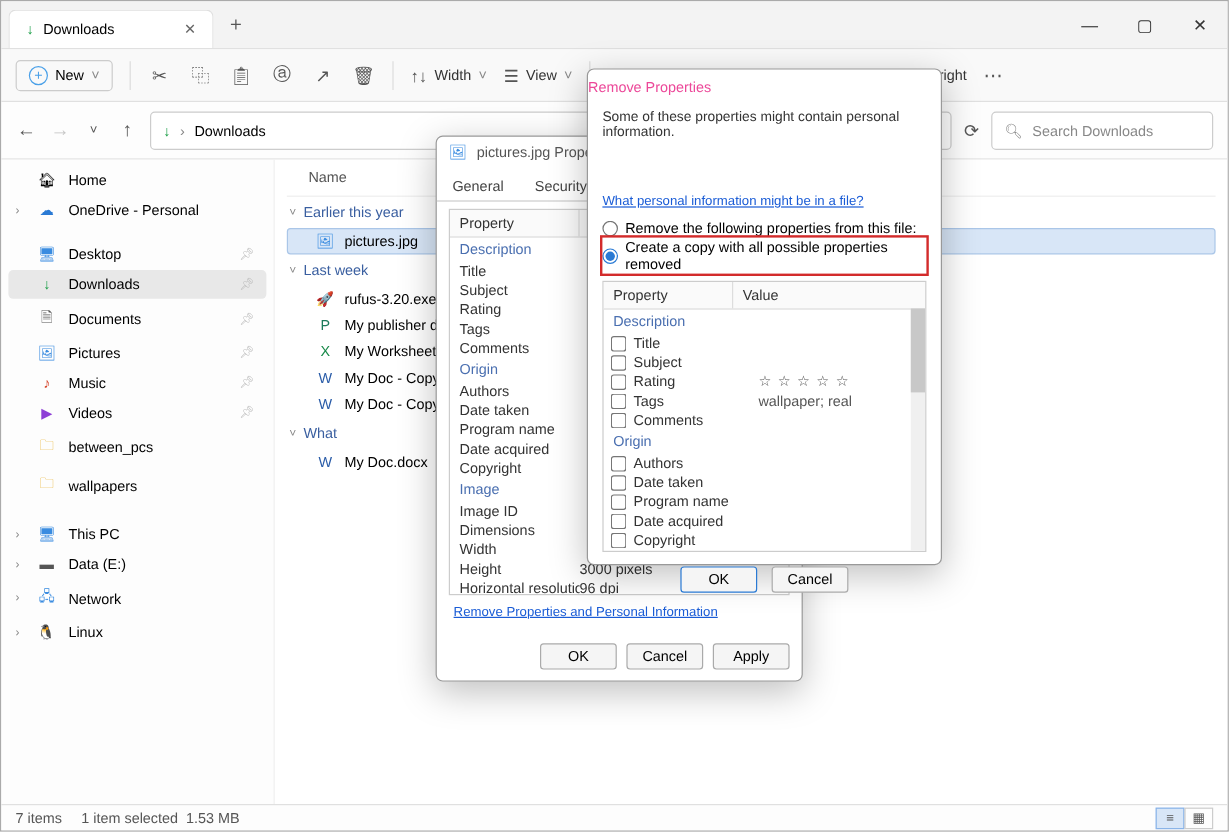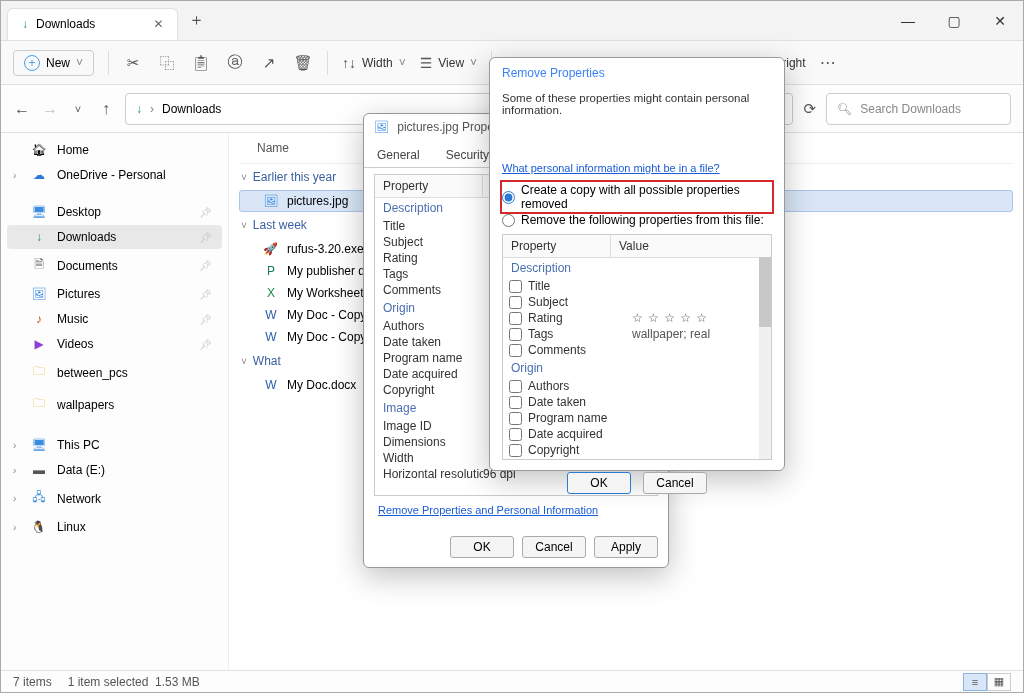--- a/index.html
+++ b/index.html
@@ -79,21 +79,21 @@
 .pt-group { color: #4a6fb0; padding: 3px 8px; }
 .pt-row { display: flex; padding: 1px 8px; }
 .pt-row .pn { width: 100px; color: #333; }
 .pt-row .pv { flex: 1; color: #333; }
 .remove-link { color: #1a5cd6; padding: 8px 4px; cursor: pointer; text-decoration: underline; font-size: 11px; }
 .dlg-buttons { display: flex; gap: 8px; justify-content: flex-end; padding: 6px 10px; }
 .btn { border: 1px solid #aaa; background: #f5f5f5; padding: 3px 0; width: 64px; text-align: center; border-radius: 3px; cursor: pointer; font-size: 12px; }
 
 
 .rp-dlg { left: 488px; top: 56px; width: 296px; height: 414px; }
-.rp-title { padding: 8px 12px; font-size: 12px; color: #3b82f6; }
+.rp-title { padding: 8px 0; font-size: 12px; color: #ec4899; }
 .rp-body { padding: 4px 12px 8px; }
 .rp-text { color: #333; margin-bottom: 2px; font-size: 11.5px; }
 .rp-link { color: #1a5cd6; text-decoration: underline; cursor: pointer; font-size: 11px; display: block; margin-bottom: 8px; margin-top: 46px; }
 .rp-radio { display: flex; align-items: center; gap: 6px; padding: 1px 0; cursor: pointer; }
 .rp-radio input { accent-color: #2a7ad4; }
 .rp-radio.hl { outline: 2px solid #d32b2b; outline-offset: 0; }
 .rp-table { border: 1px solid #ccc; margin-top: 6px; height: 226px; overflow: hidden; position: relative; }
 .rp-scroll { position: absolute; right: 0; top: 22px; bottom: 0; width: 12px; background: #f0f0f0; }
 .rp-scroll .thumb { background: #c8c8c8; width: 100%; height: 70px; }
 .ck-row { display: flex; align-items: center; padding: 1px 6px; gap: 6px; }
@@ -360,45 +360,49 @@
       <div class="pt-row">
           <span class="pn">Image ID</span>
         </div>
       <div class="pt-row">
           <span class="pn">Dimensions</span>
         </div>
       <div class="pt-row">
           <span class="pn">Width</span>
         </div>
       <div class="pt-row">
+          <span class="pn">Height</span>
+          <span class="pv">3000 pixels</span>
+        </div>
+      <div class="pt-row">
           <span class="pn" style="white-space:nowrap;overflow:hidden;">Horizontal resolution</span>
           <span class="pv">96 dpi</span>
         </div>
     </div>
     <div class="remove-link">Remove Properties and Personal Information</div>
   </div>
   <div class="dlg-buttons">
     <div class="btn">OK</div>
     <div class="btn">Cancel</div>
     <div class="btn">Apply</div>
   </div>
 </div>
 
 <div class="dialog rp-dlg">
   <div class="rp-title">Remove Properties</div>
   <div class="rp-body">
     <div class="rp-text">Some of these properties might contain personal information.</div>
     <a class="rp-link">What personal information might be in a file?</a>
+    <label class="rp-radio">
+        <input type="radio" style="">
+        <span>Remove the following properties from this file:</span>
+      </label>
     <label class="rp-radio hl">
         <input type="radio" checked="" style="">
         <span>Create a copy with all possible properties removed</span>
-      </label>
-    <label class="rp-radio">
-        <input type="radio" style="">
-        <span>Remove the following properties from this file:</span>
       </label>
     <div class="rp-table">
       <div class="pt-header">
           <div>Property</div>
           <div>Value</div>
         </div>
       <div class="pt-group">Description</div>
       <div class="ck-row">
           <input type="checkbox" style="">
           <span class="cn">Title</span>

